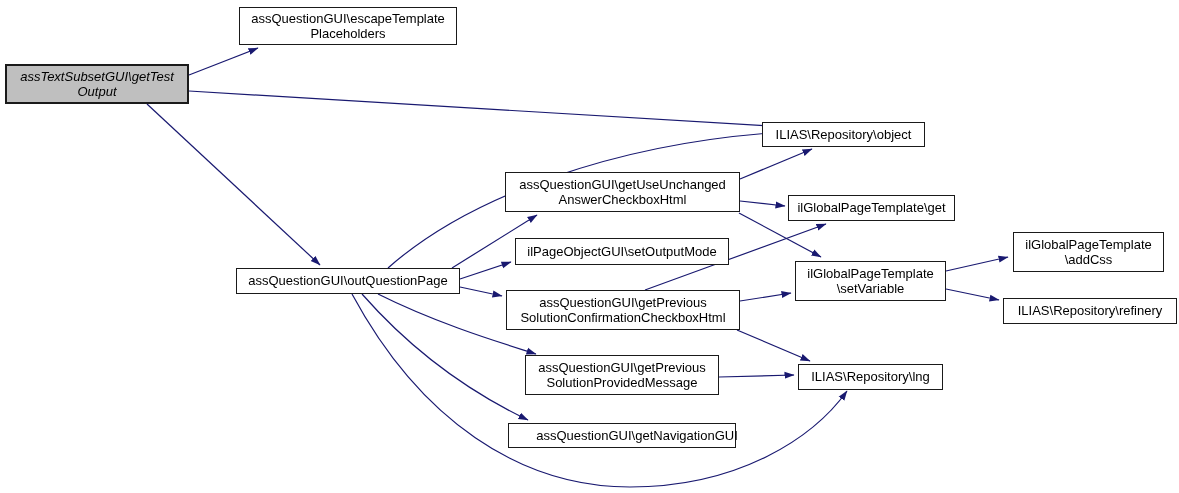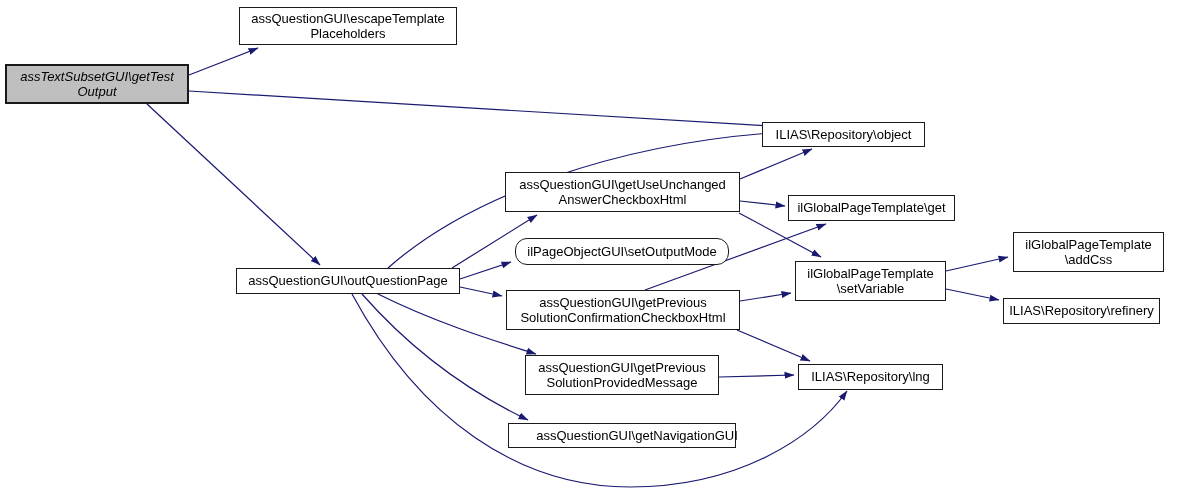--- a/index.html
+++ b/index.html
@@ -94,21 +94,21 @@
 
   <div class="node" style="left:788px;top:195px;width:167px;height:26px;">
     <span>ilGlobalPageTemplate\get</span>
   </div>
 
   <div class="node" style="left:505px;top:172px;width:235px;height:40px;">
     <span>assQuestionGUI\getUseUnchanged
 AnswerCheckboxHtml</span>
   </div>
 
-  <div class="node" style="left:515px;top:238px;width:214px;height:27px;border-radius:12px;">
+  <div class="node" style="left:515px;top:238px;width:214px;height:27px;">
     <span>ilPageObjectGUI\setOutputMode</span>
   </div>
 
   <div class="node" style="left:236px;top:268px;width:224px;height:26px;">
     <span>assQuestionGUI\outQuestionPage</span>
   </div>
 
   <div class="node" style="left:795px;top:261px;width:151px;height:40px;">
     <span>ilGlobalPageTemplate
 \setVariable</span>
@@ -117,21 +117,21 @@
   <div class="node" style="left:506px;top:290px;width:234px;height:40px;">
     <span>assQuestionGUI\getPrevious
 SolutionConfirmationCheckboxHtml</span>
   </div>
 
   <div class="node" style="left:1013px;top:232px;width:151px;height:40px;">
     <span>ilGlobalPageTemplate
 \addCss</span>
   </div>
 
-  <div class="node" style="left:1003px;top:298px;width:157px;height:26px;">
+  <div class="node" style="left:1003px;top:298px;width:174px;height:26px;">
     <span>ILIAS\Repository\refinery</span>
   </div>
 
   <div class="node" style="left:525px;top:355px;width:194px;height:40px;">
     <span>assQuestionGUI\getPrevious
 SolutionProvidedMessage</span>
   </div>
 
   <div class="node" style="left:798px;top:364px;width:145px;height:26px;">
     <span>ILIAS\Repository\lng</span>

